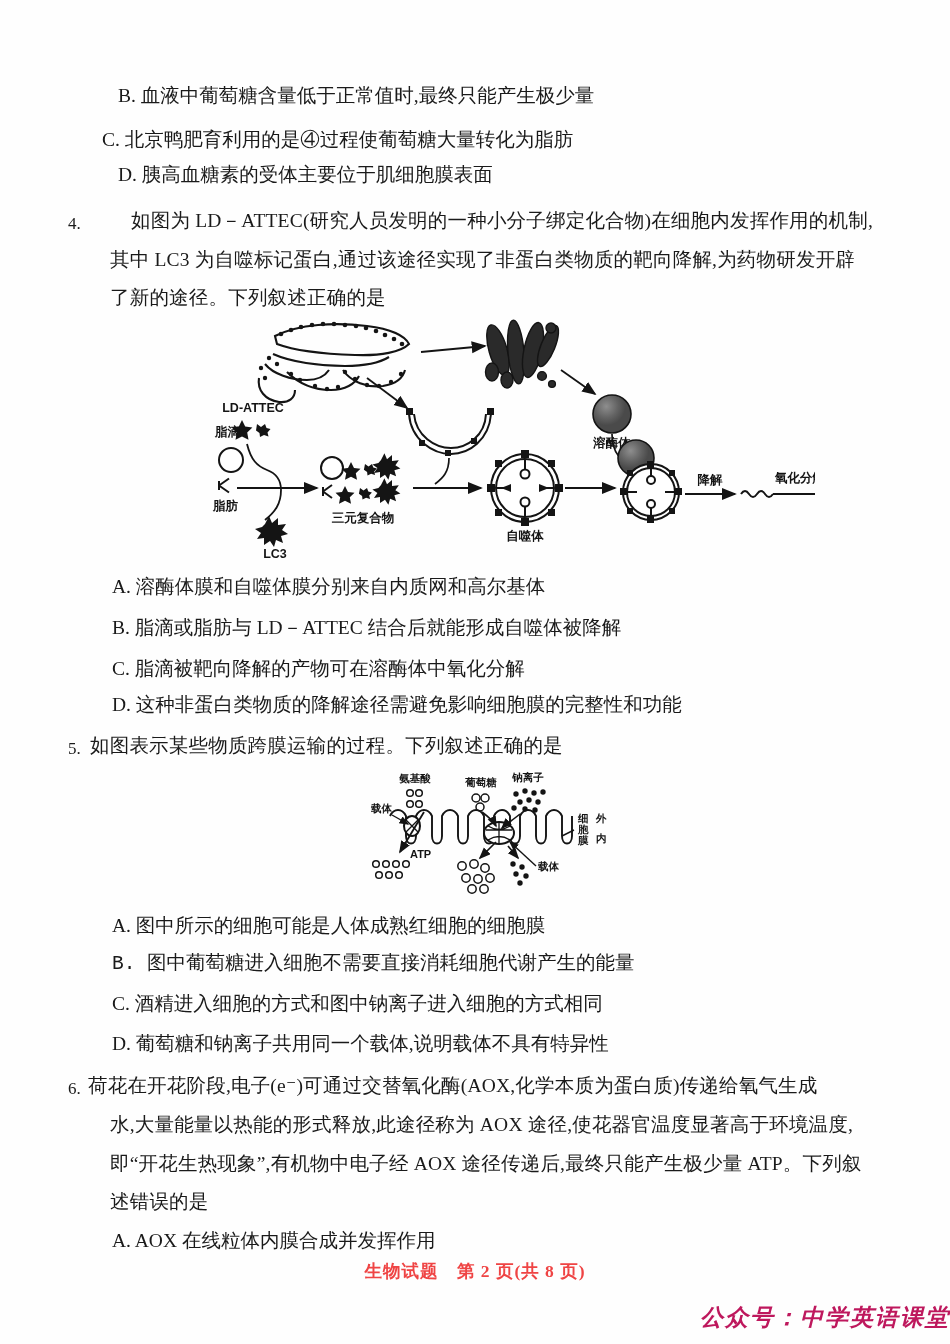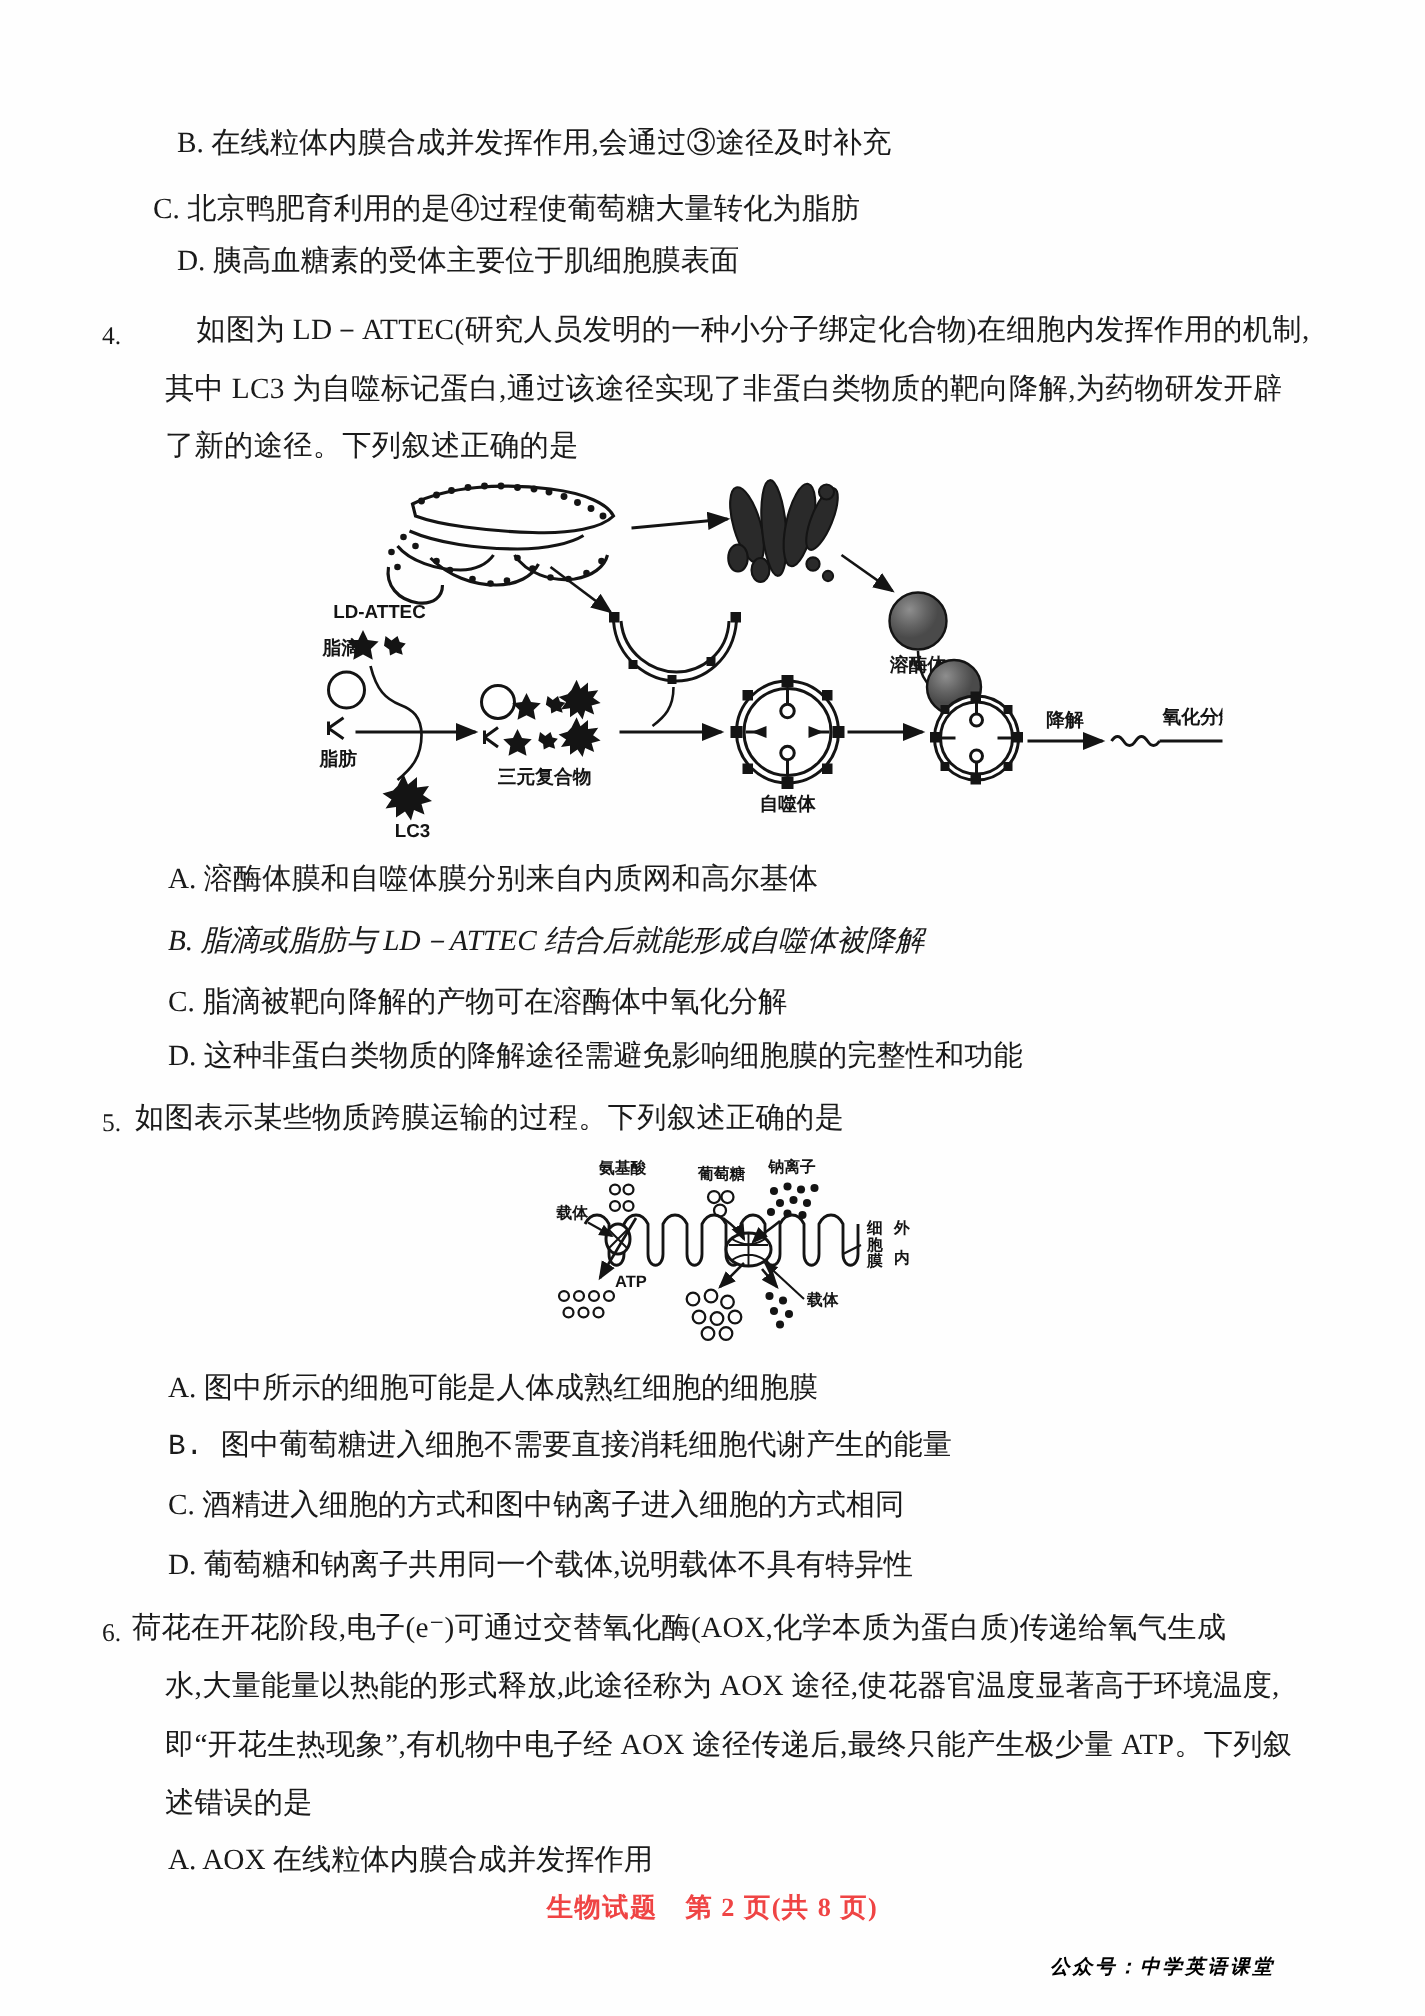--- a/index.html
+++ b/index.html
@@ -55,46 +55,46 @@
     text-align: center;
     font-size: 17.5px;
     font-weight: 700;
     letter-spacing: 1px;
     color: #ef4444;
   }
   .watermark {
     position: absolute;
     left: 700px;
     top: 1302px;
-    font-size: 13px;
+    font-size: 23px;
     font-style: italic;
     font-weight: 700;
     letter-spacing: 2px;
-    color: #000000;
+    color: #be185d;
     white-space: nowrap;
   }
 
   
   .fig {
     position: absolute;
   }
   .fig svg { display: block; }
 
   text.lbl {
     font-family: "Liberation Sans", "DejaVu Sans", sans-serif;
     font-weight: 700;
     fill: #141414;
   }
 </style>
 </head>
 <body>
 
 <div class="page">
 
-  <div class="opt" style="left:118px; top:83px;">B. 在线粒体内膜合成并发挥作用,会通过③途径及时补充</div>
+  <div class="opt" style="left:118px; top:83px;">B. 血液中葡萄糖含量低于正常值时,最终只能产生极少量</div>
   <div class="opt" style="left:102px; top:127px;">C. 北京鸭肥育利用的是④过程使葡萄糖大量转化为脂肪</div>
   <div class="opt" style="left:118px; top:162px;">D. 胰高血糖素的受体主要位于肌细胞膜表面</div>
 
   <div class="qnum" style="left:68px; top:214px;">4.</div>
   <div class="qline" style="left:90px; top:208px;margin-left:41px;">如图为 LD－ATTEC(研究人员发明的一种小分子绑定化合物)在细胞内发挥作用的机制,</div>
   <div class="qline" style="left:110px; top:247px;">其中 LC3 为自噬标记蛋白,通过该途径实现了非蛋白类物质的靶向降解,为药物研发开辟</div>
   <div class="qline" style="left:110px; top:285px;">了新的途径。下列叙述正确的是</div>
 
   <div class="fig" style="left:195px; top:310px;">
     <svg width="620" height="250" viewBox="0 0 620 250" xmlns="http://www.w3.org/2000/svg">
@@ -289,21 +289,21 @@
 
       <path d="M546,184 q4,-6 8,0 t8,0 t8,0 t8,0" fill="none" stroke="#141414" stroke-width="2"></path>
 
       <text class="lbl" x="605" y="172" font-size="12.5" text-anchor="middle">氧化分解</text>
       <line x1="578" y1="184" x2="644" y2="184" stroke="#141414" stroke-width="1.9" marker-end="url(#ah)"></line>
       <text class="lbl" x="650" y="189" font-size="12.5">能量</text>
     </svg>
   </div>
 
   <div class="opt" style="left:112px; top:574px;">A. 溶酶体膜和自噬体膜分别来自内质网和高尔基体</div>
-  <div class="opt" style="left:112px; top:615px;font-style:italic;">B. 脂滴或脂肪与 LD－ATTEC 结合后就能形成自噬体被降解</div>
+  <div class="opt" style="left:112px; top:615px;">B. 脂滴或脂肪与 LD－ATTEC 结合后就能形成自噬体被降解</div>
   <div class="opt" style="left:112px; top:656px;">C. 脂滴被靶向降解的产物可在溶酶体中氧化分解</div>
   <div class="opt" style="left:112px; top:692px;">D. 这种非蛋白类物质的降解途径需避免影响细胞膜的完整性和功能</div>
 
   <div class="qnum" style="left:68px; top:739px;">5.</div>
   <div class="qline" style="left:90px; top:733px;">如图表示某些物质跨膜运输的过程。下列叙述正确的是</div>
 
   <div class="fig" style="left:368px; top:770px;">
     <svg width="250" height="130" viewBox="0 0 250 130" xmlns="http://www.w3.org/2000/svg">
       <defs>
         <marker id="ah2" markerWidth="8" markerHeight="8" refX="6" refY="2.8" orient="auto">

